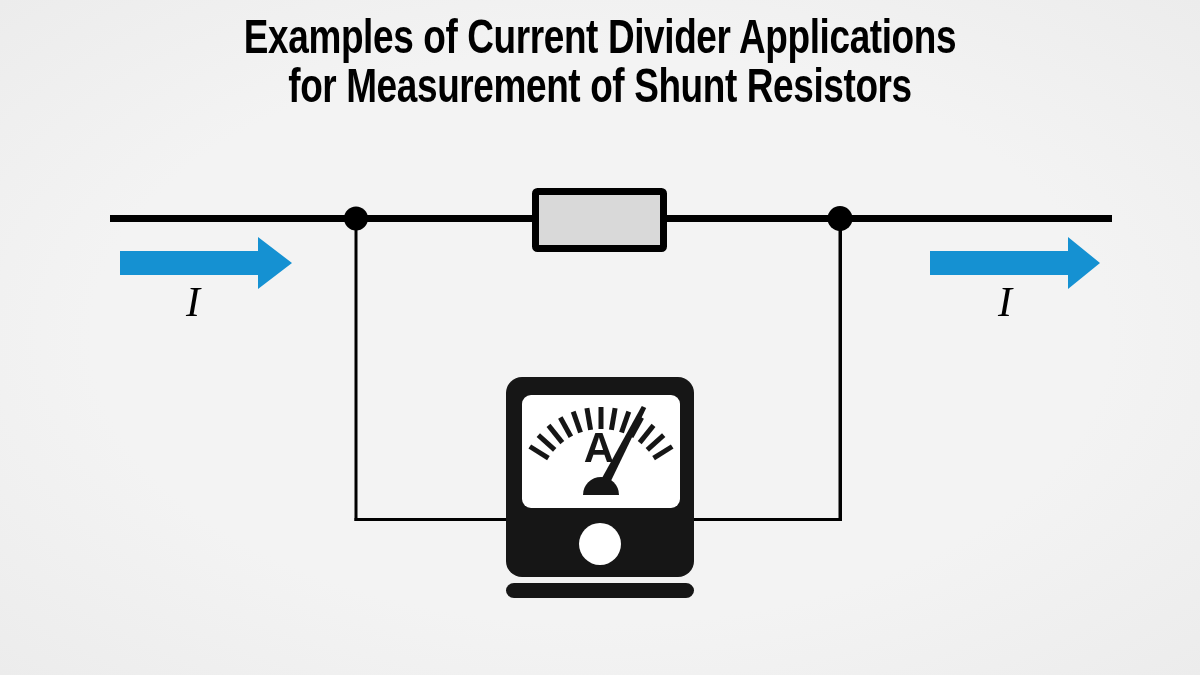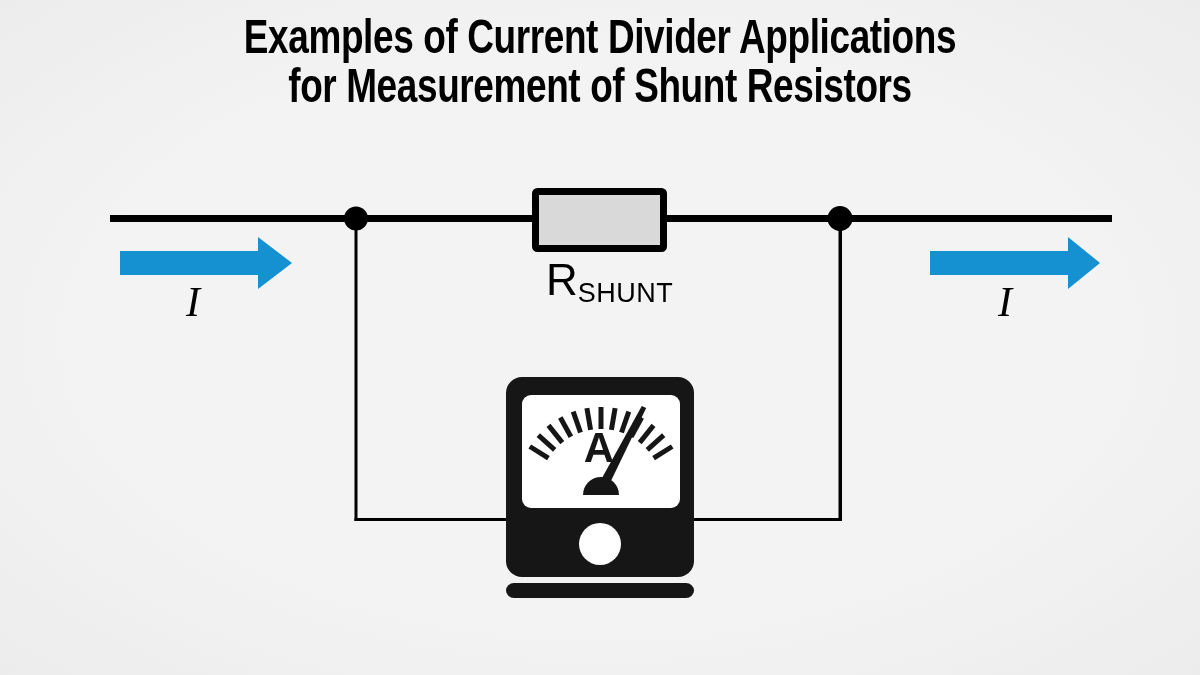--- a/index.html
+++ b/index.html
@@ -132,17 +132,14 @@
       <text class="meter-unit" x="599" y="462">A</text>
       <polygon class="meter-needle" points="595.5,489.7 604.5,494.3 646.2,408.1 641.8,405.9"></polygon>
       <path class="meter-pivot" d="M 583 495 A 18 18 0 0 1 619 495 Z"></path>
       <circle class="meter-knob" cx="600" cy="544" r="21"></circle>
     </g>
   </svg>
 
   <div class="label-current left">I</div>
   <div class="label-current right">I</div>
 
-  <div class="label-resistor">
-    <span class="r-main">R</span><span class="r-sub">SHUNT</span>
-  </div>
 
 </div>
 
 </body></html>

